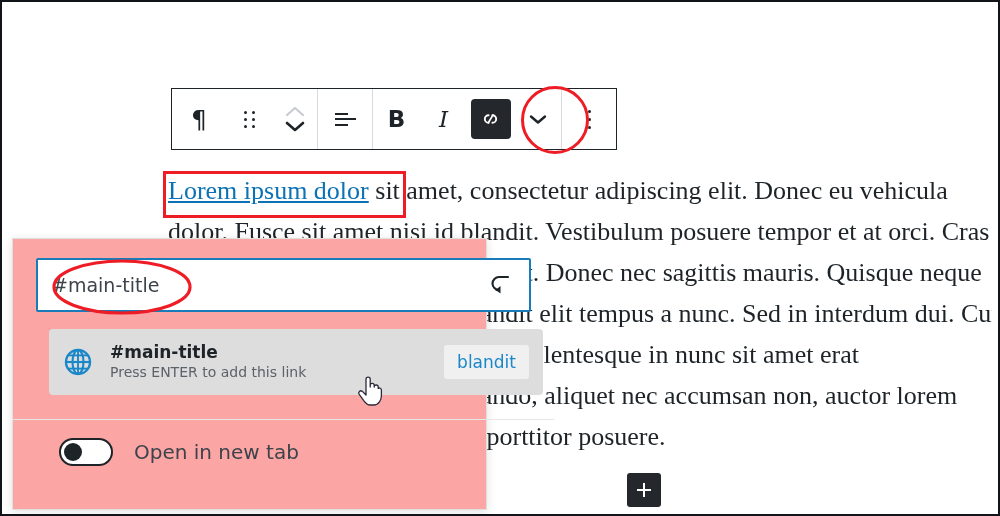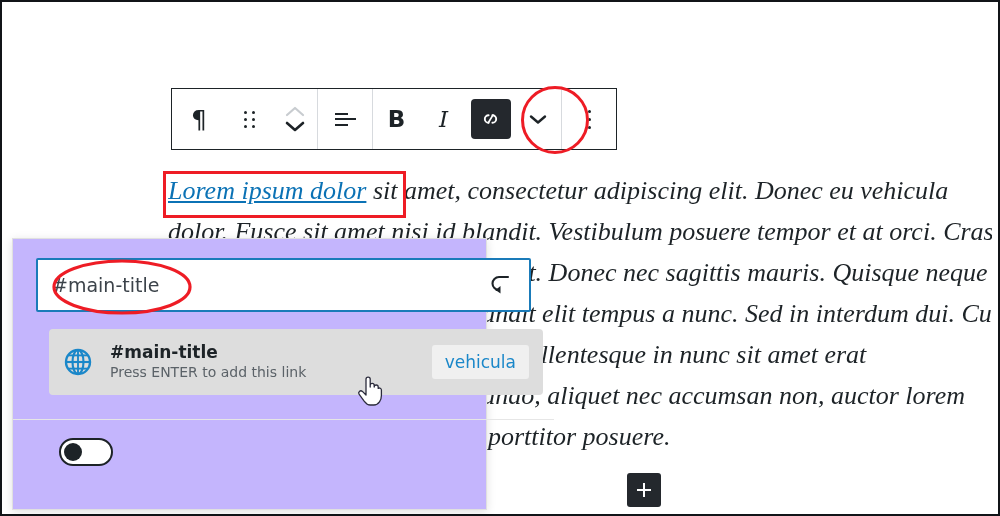--- a/index.html
+++ b/index.html
@@ -57,32 +57,32 @@
   .align-ico i:nth-child(2){width:21px;}
   .align-ico i:nth-child(3){width:13px;}
 
   
   .post-body{
     position:absolute;left:168px;top:170px;width:824px;height:300px;
     font-family:"Liberation Serif", serif;
     font-size:26px;line-height:41px;color:#1d2327;
     overflow:hidden;white-space:nowrap;
   }
-  .post-body .ln{display:block;height:41px;font-style:italic;}
+  .post-body .ln{display:block;height:41px;}
   .post-body a.inline-link{color:#0b72b5;text-decoration:underline;}
 
   
   .anno{position:absolute;pointer-events:none;}
   .anno-rect{border:3px solid #ee1c25;box-sizing:border-box;}
   .anno-circle{border:3px solid #ee1c25;border-radius:50%;box-sizing:border-box;}
 
   
   .link-popover{
     position:absolute;left:12px;top:238px;width:475px;height:272px;
-    background:#c4b5fd;border:1px solid #e0e0e0;box-sizing:border-box;
+    background:#fca5a5;border:1px solid #e0e0e0;box-sizing:border-box;
     box-shadow:0 2px 9px rgba(0,0,0,.12);
   }
   .lp-input-wrap{
     position:absolute;left:23px;top:19px;width:495px;height:54px;
     border:2px solid #1a7bb9;border-radius:2px;box-sizing:border-box;
     background:#fff;display:flex;align-items:center;
   }
   .lp-input{
     flex:1;border:0;outline:0;background:transparent;padding:0 14px;
     font-family:"DejaVu Sans", sans-serif;font-size:19px;color:#3c434a;
@@ -239,29 +239,30 @@
         <ellipse cx="12" cy="12" rx="4.4" ry="9.6" fill="none" stroke="#1a87c9" stroke-width="1.7"></ellipse>
         <line x1="2.4" y1="12" x2="21.6" y2="12" stroke="#1a87c9" stroke-width="1.7"></line>
         <line x1="4.2" y1="6.7" x2="19.8" y2="6.7" stroke="#1a87c9" stroke-width="1.5"></line>
         <line x1="4.2" y1="17.3" x2="19.8" y2="17.3" stroke="#1a87c9" stroke-width="1.5"></line>
         <line x1="12" y1="2.4" x2="12" y2="21.6" stroke="#1a87c9" stroke-width="1.5"></line>
       </svg>
       <span class="sg-texts">
         <span class="sg-title">#main-title</span>
         <span class="sg-sub">Press ENTER to add this link</span>
       </span>
-      <span class="sg-badge">vehicula</span>
+      <span class="sg-badge">blandit</span>
     </div>
 
     <div class="lp-divider"></div>
 
     <div class="lp-toggle-row">
       <span class="toggle">
         <span class="knob"></span>
       </span>
+      <span class="toggle-label">Open in new tab</span>
     </div>
   </div>
 
   <svg class="cursor-hand" viewBox="0 0 26 33">
     <path d="M9 15 V5.2 a2.1 2.1 0 0 1 4.2 0 V13 v-1.6 a2 2 0 0 1 4 0 V13 a2 2 0 0 1 4 0 v1.4
              a2 2 0 0 1 3.2 1.6 v5.4 c0 4.4-2.6 9.6-7.6 9.6 h-3.6 c-3.4 0-4.6-2-6.6-4.6
              L2.2 20.4 a2.2 2.2 0 0 1 3.2-3 L9 21 Z" fill="#ffffff" stroke="#2b2b3c" stroke-width="1.3" stroke-linejoin="round"></path>
   </svg>
 
   <button class="add-block">

